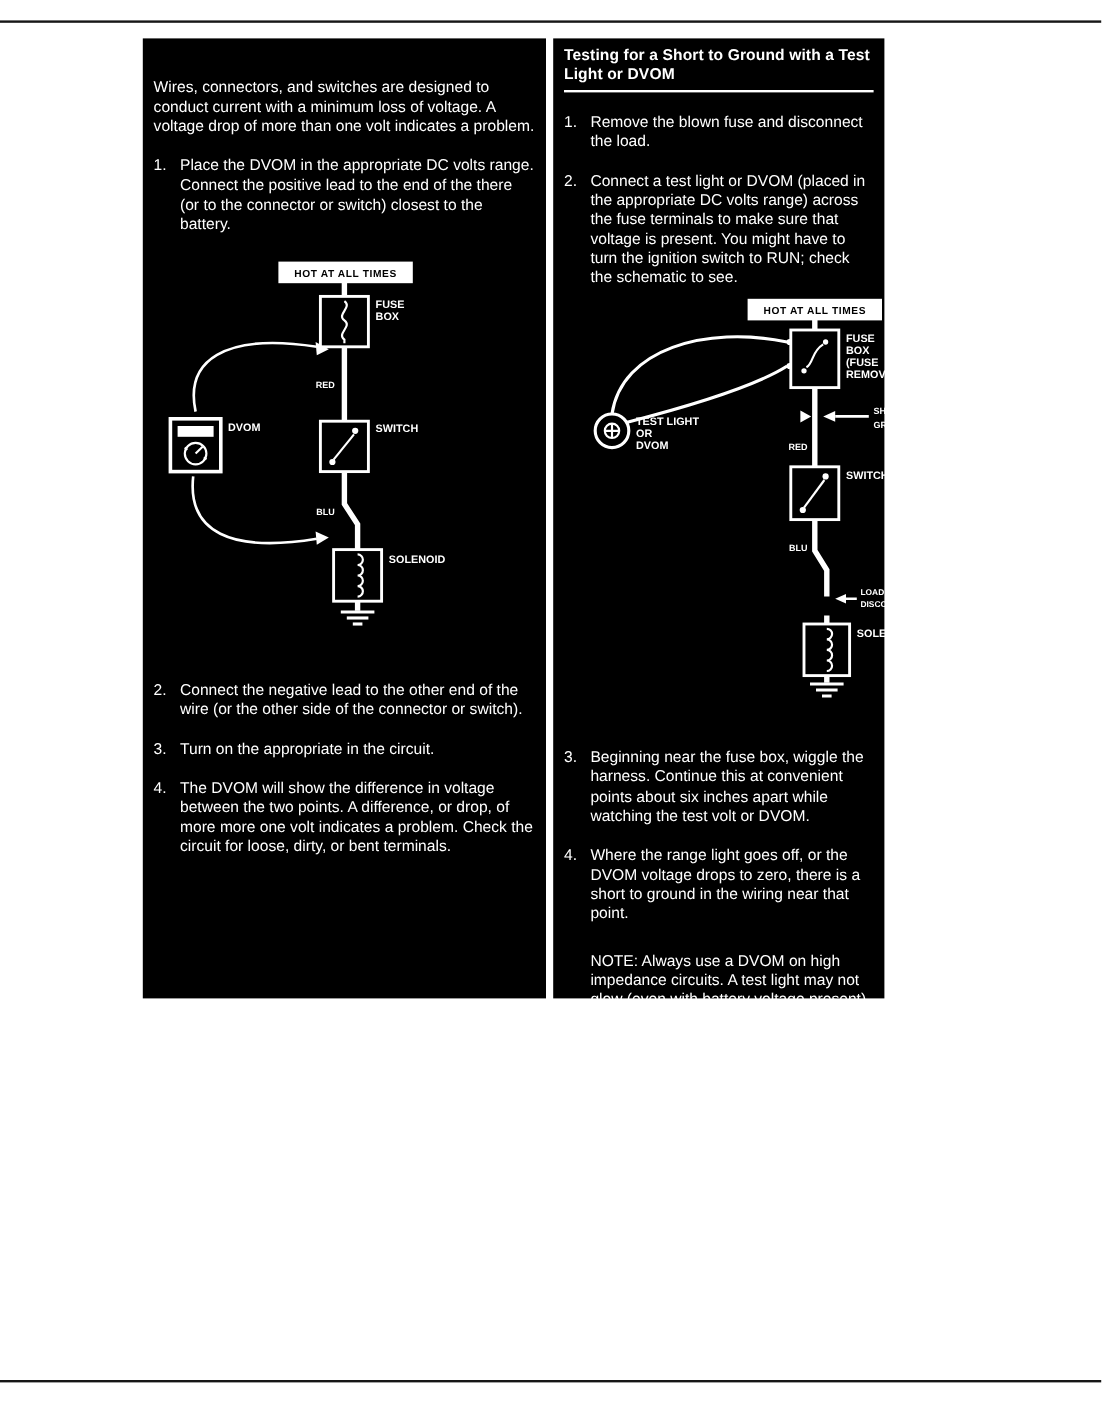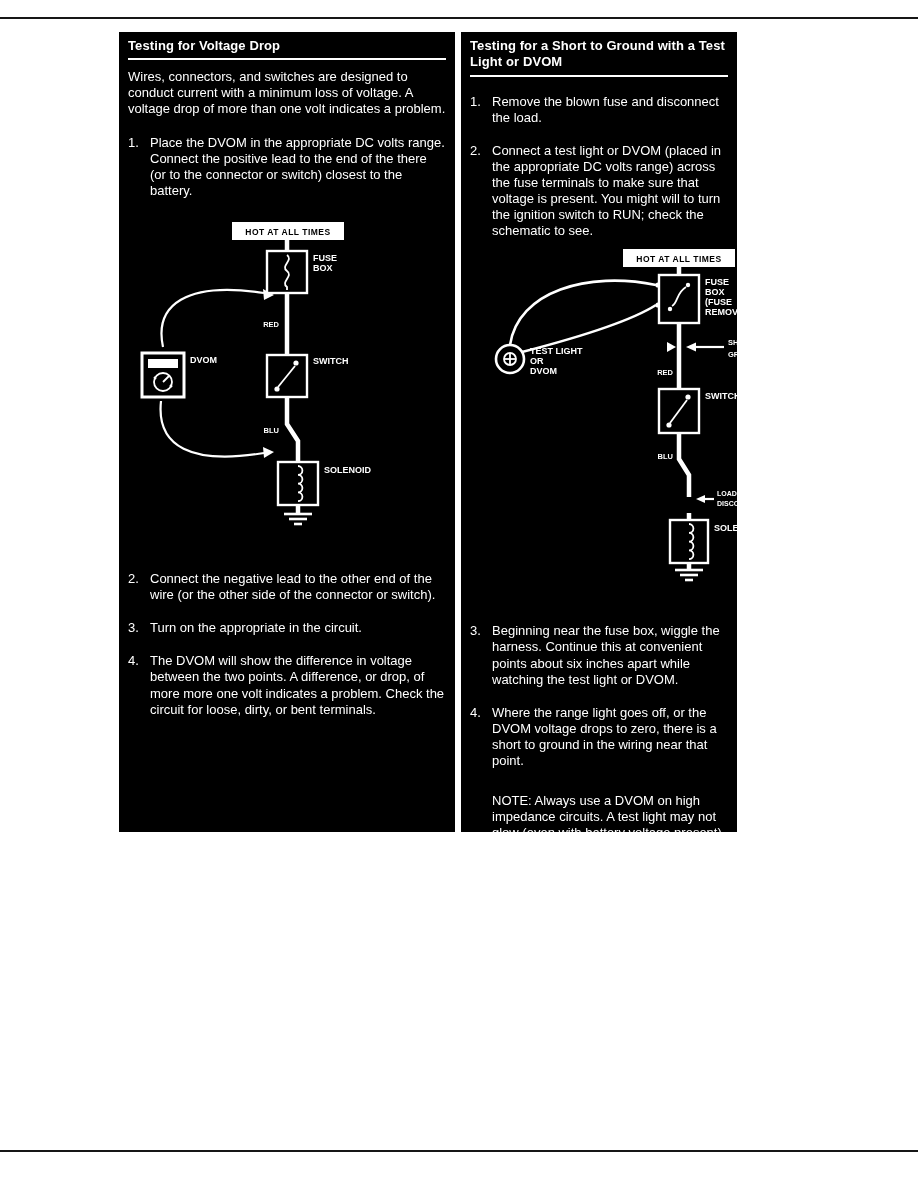--- a/index.html
+++ b/index.html
@@ -6,21 +6,21 @@
   html,body { background:#fff; }
   body { width:918px; height:1188px; font-family:"Liberation Sans", sans-serif; position:relative; }
   .page { position:relative; width:918px; height:1188px; background:#fff; overflow:hidden; }
   .rule-top { position:absolute; left:0; top:17px; width:918px; height:2px; background:#161616; }
   .rule-bottom { position:absolute; left:0; top:1150px; width:918px; height:2px; background:#161616; }
   .panels { position:absolute; left:119px; top:32px; display:flex; gap:6px; }
   .panel { background:#000; color:#fff; height:800px; padding:6px 9px 10px; }
   .panel-left { width:336px; }
   .panel-right { width:276px; }
   .panel-title { font-size:13px; font-weight:bold; line-height:1.25; padding-bottom:4px; border-bottom:2px solid #fff; letter-spacing:0.1px; }
-  .para { font-size:13px; line-height:1.24; margin-top:9px; }
+  .para { font-size:13px; line-height:1.24; margin-top:27px; }
   .step { display:flex; font-size:13px; line-height:1.24; margin-top:17px; }
   .step-num { width:22px; flex:none; }
   .step-text { flex:1; }
   .note { font-size:13px; line-height:1.24; margin-top:24px; margin-left:22px; }
   .diagram { display:block; }
   .dg-left { margin-top:20px; }
   .dg-right { margin-top:8px; }
   svg text { font-family:"Liberation Sans", sans-serif; }
   .hot-text { font-size:8.5px; font-weight:bold; fill:#000; text-anchor:middle; letter-spacing:0.5px; }
   .lbl { font-size:9px; font-weight:bold; fill:#fff; }
@@ -38,21 +38,20 @@
 </head>
 <body>
 
 <div class="page">
   <div class="rule-top"></div>
   <div class="rule-bottom"></div>
 
   <div class="panels">
 
     <div class="panel panel-left">
-      <div class="panel-title">Testing for Voltage Drop</div>
 
       <div class="para">Wires, connectors, and switches are designed to conduct current with a minimum loss of voltage. A voltage drop of more than one volt indicates a problem.</div>
 
       <div class="step">
         <span class="step-num">1.</span>
         <span class="step-text">Place the DVOM in the appropriate DC volts range. Connect the positive lead to the end of the there (or to the connector or switch) closest to the battery.</span>
       </div>
 
       <svg class="diagram dg-left" width="318" height="330" viewBox="0 0 318 330">
 
@@ -123,21 +122,21 @@
 
     <div class="panel panel-right">
       <div class="panel-title">Testing for a Short to Ground with a Test Light or DVOM</div>
 
       <div class="step">
         <span class="step-num">1.</span>
         <span class="step-text">Remove the blown fuse and disconnect the load.</span>
       </div>
       <div class="step">
         <span class="step-num">2.</span>
-        <span class="step-text">Connect a test light or DVOM (placed in the appropriate DC volts range) across the fuse terminals to make sure that voltage is present. You might will to turn the ignition switch to RUN; check the schematic to see.</span>
+        <span class="step-text">Connect a test light or DVOM (placed in the appropriate DC volts range) across the fuse terminals to make sure that voltage is present. You might have to turn the ignition switch to RUN; check the schematic to see.</span>
       </div>
 
       <svg class="diagram dg-right" width="320" height="360" viewBox="0 0 320 360">
 
         <path class="lead" d="M 40 98 C 48 44 118 24 186 38"></path>
         <path class="lead" d="M 52 105 C 118 88 164 72 186 58"></path>
         <circle cx="188" cy="38" r="2.6" fill="#fff"></circle>
         <circle cx="188" cy="58" r="2.6" fill="#fff"></circle>
 
         <line class="wire" x1="209" y1="19" x2="209" y2="29"></line>
@@ -203,21 +202,21 @@
         <text class="lbl-xs" x="247" y="249">LOAD</text>
         <text class="lbl-xs" x="247" y="259">DISCONNECTED</text>
 
         <rect class="box" x="200" y="273" width="38" height="43"></rect>
         <path class="sym" d="M 219 277 a 4.4 4.4 0 0 1 0 8.8 a 4.4 4.4 0 0 1 0 8.8 a 4.4 4.4 0 0 1 0 8.8 a 4.4 4.4 0 0 1 0 8.8"></path>
         <text class="lbl" x="244" y="284">SOLENOID</text>
       </svg>
 
       <div class="step" style="margin-top:16px;">
         <span class="step-num">3.</span>
-        <span class="step-text">Beginning near the fuse box, wiggle the harness. Continue this at convenient points about six inches apart while watching the test light or DVOM.</span>
+        <span class="step-text">Beginning near the fuse box, wiggle the harness. Continue this at convenient points about six inches apart while watching the test volt or DVOM.</span>
       </div>
       <div class="step">
         <span class="step-num">4.</span>
         <span class="step-text">Where the range light goes off, or the DVOM voltage drops to zero, there is a short to ground in the wiring near that point.</span>
       </div>
       <div class="note">NOTE: Always use a DVOM on high impedance circuits. A test light may not glow (even with battery voltage present).</div>
     </div>
 
   </div>
 </div>

